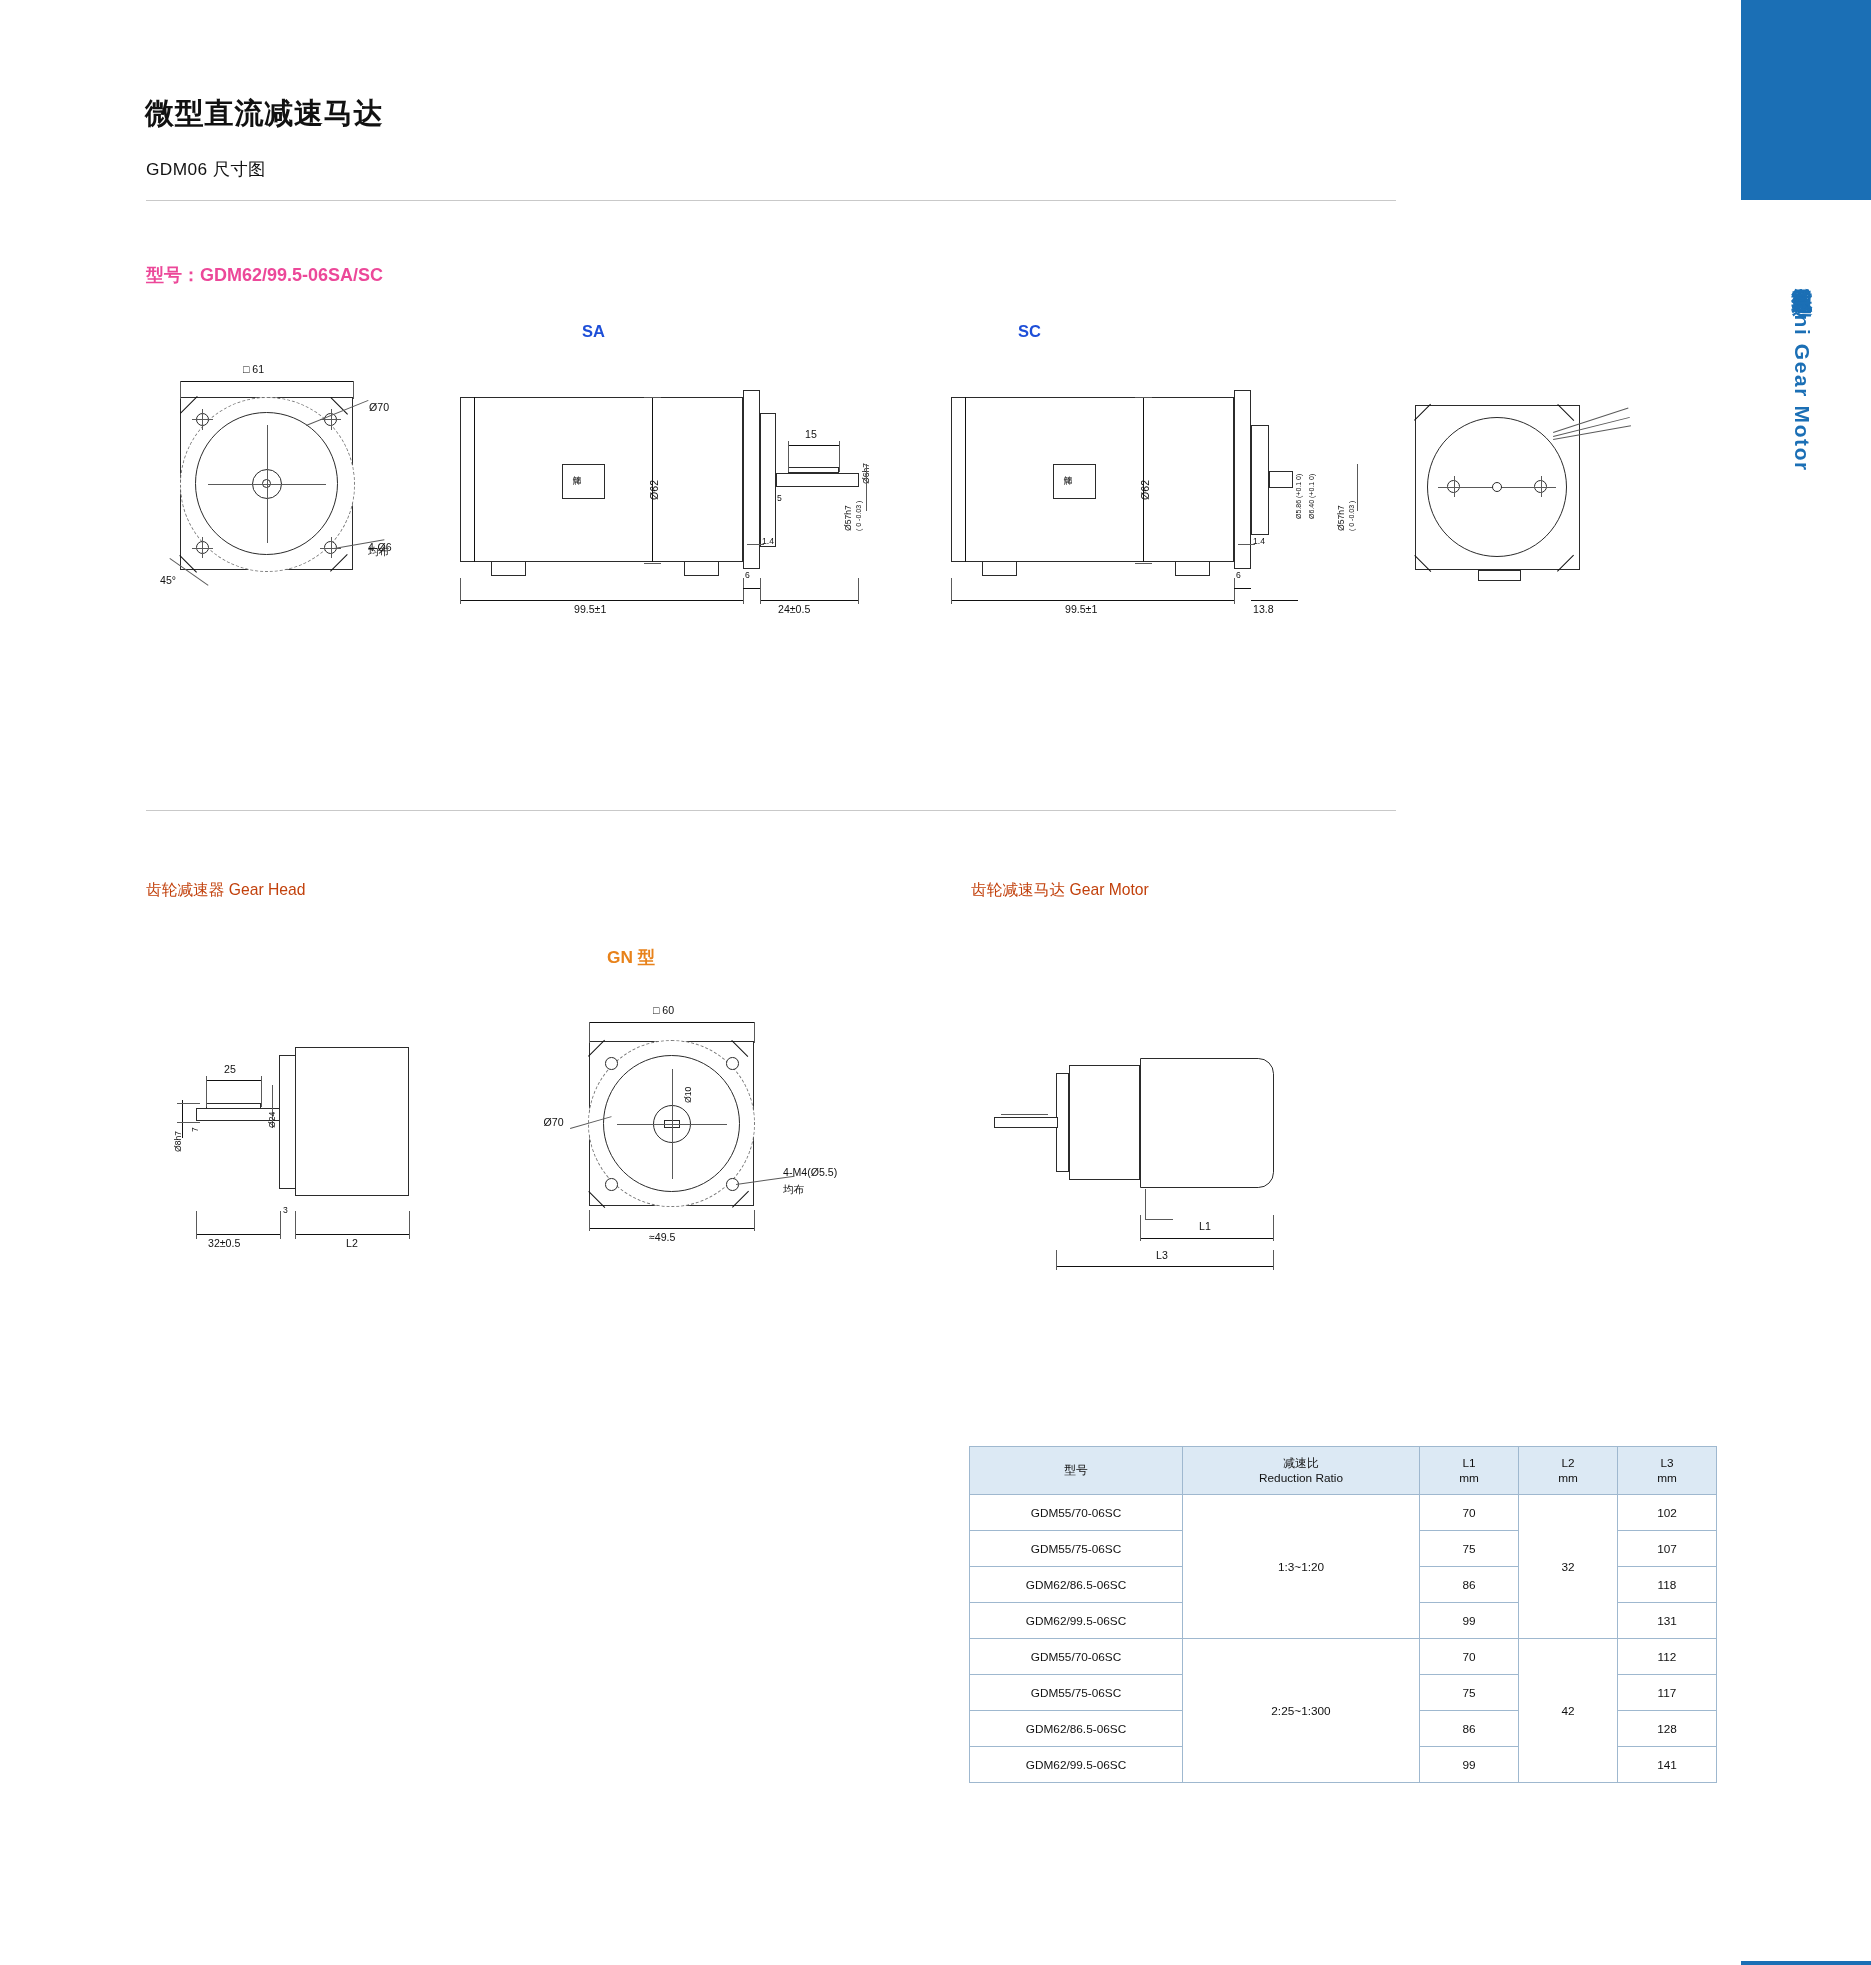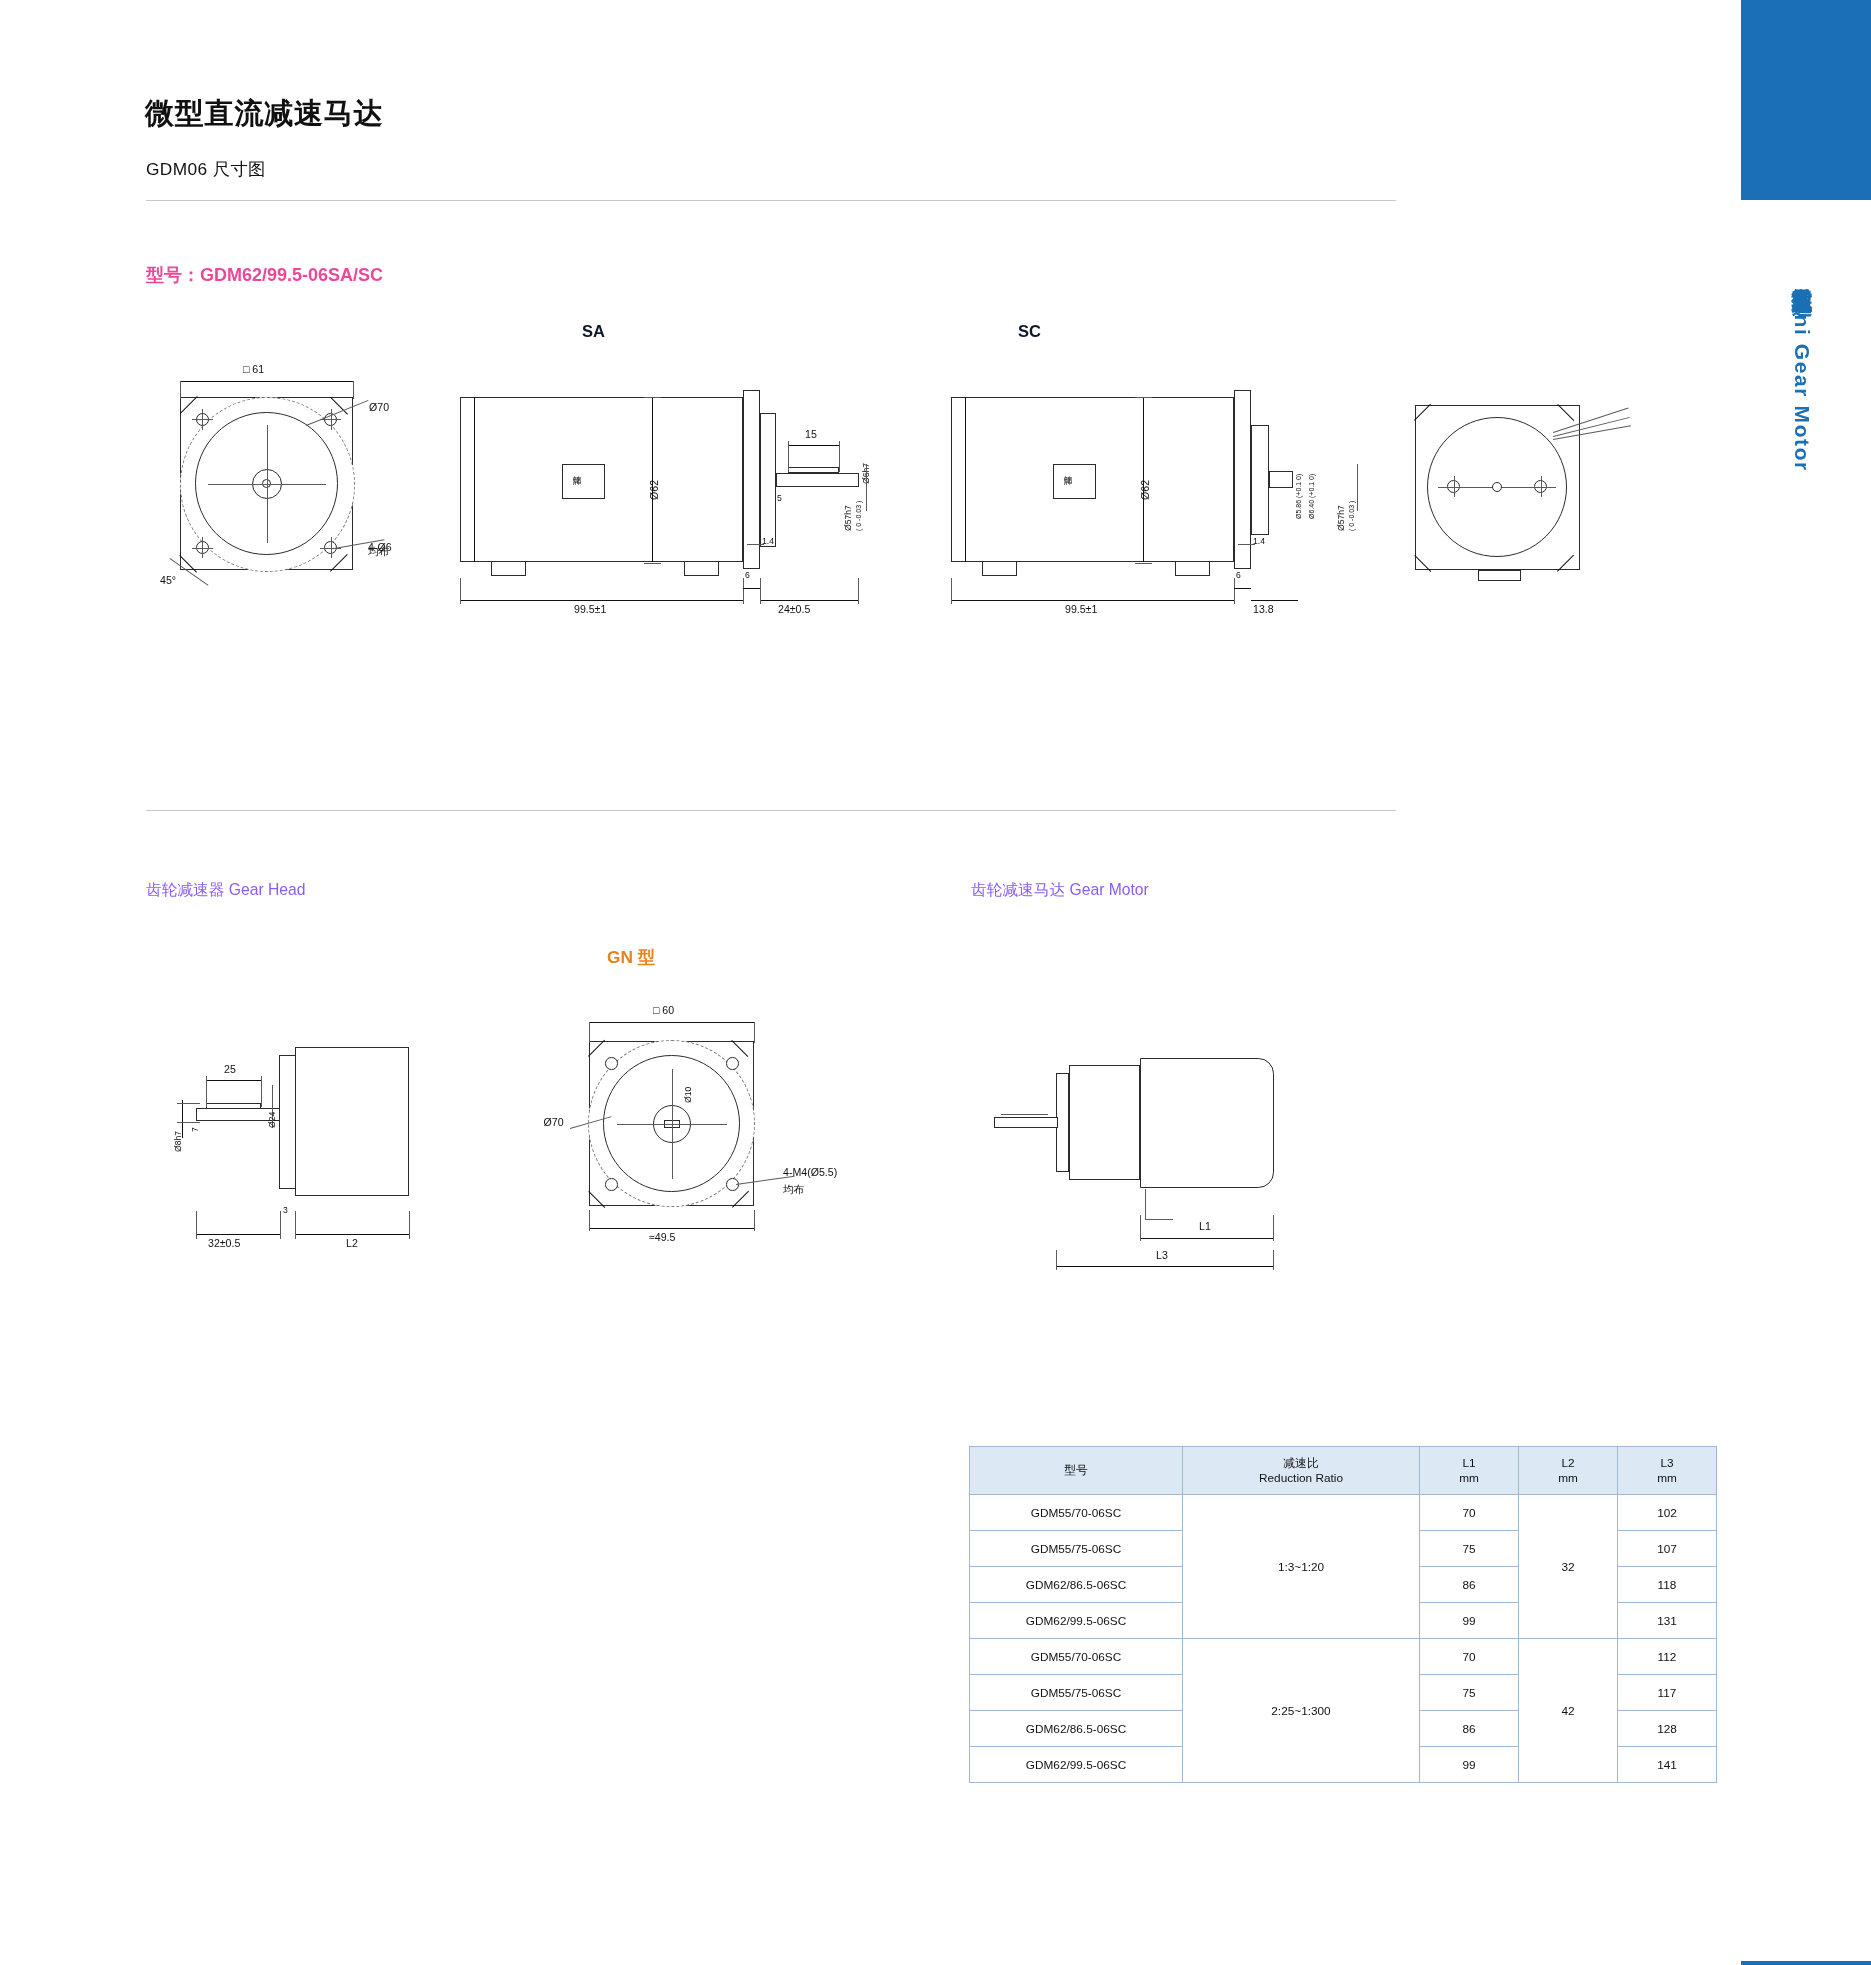--- a/index.html
+++ b/index.html
@@ -54,41 +54,41 @@
   .logo-sub{
     margin-top:2.4px;font-size:9.8px;font-weight:bold;color:#1b6fb5;letter-spacing:0.8px;
   }
 
   
   .model-head{
     position:absolute;left:146px;top:263px;font-size:18px;font-weight:bold;color:#ec4899;
   }
 
   .view-label{
-    position:absolute;font-size:16.5px;font-weight:bold;color:#0f172a;
+    position:absolute;font-size:16.5px;font-weight:bold;color:#1d4ed8;
   }
 
   
   .draw{position:absolute;}
   .dim{position:absolute;font-size:10.6px;color:#111;white-space:nowrap;}
   .dim.sm{font-size:8.6px;}
   .dim.xs{font-size:7px;}
   .ln{position:absolute;background:#111;}
   .ln.h{height:0.8px;}
   .ln.v{width:0.8px;}
   .thin{background:#5a5a5a;}
   .box{position:absolute;border:1.2px solid #2b2b2b;background:#fff;box-sizing:border-box;}
   .box.thinb{border-width:0.8px;}
   .circ{position:absolute;border:1.2px solid #2b2b2b;border-radius:50%;background:#fff;box-sizing:border-box;}
   .circ.thinb{border-width:0.8px;}
 
   
   .sec-rule{position:absolute;left:146px;width:1250px;height:1.2px;background:#c9c9c9;}
 
-  .sec-title{position:absolute;font-size:15.7px;color:#8b5cf6;}
+  .sec-title{position:absolute;font-size:15.7px;color:#c2410c;}
   .gn-title{position:absolute;font-size:17.3px;font-weight:bold;color:#e8821a;}
 
   
   table.spec{
     position:absolute;left:969px;top:1446px;
     border-collapse:collapse;
     font-size:11.8px;
   }
   table.spec th, table.spec td{
     border:0.8px solid #9fb8cf;

